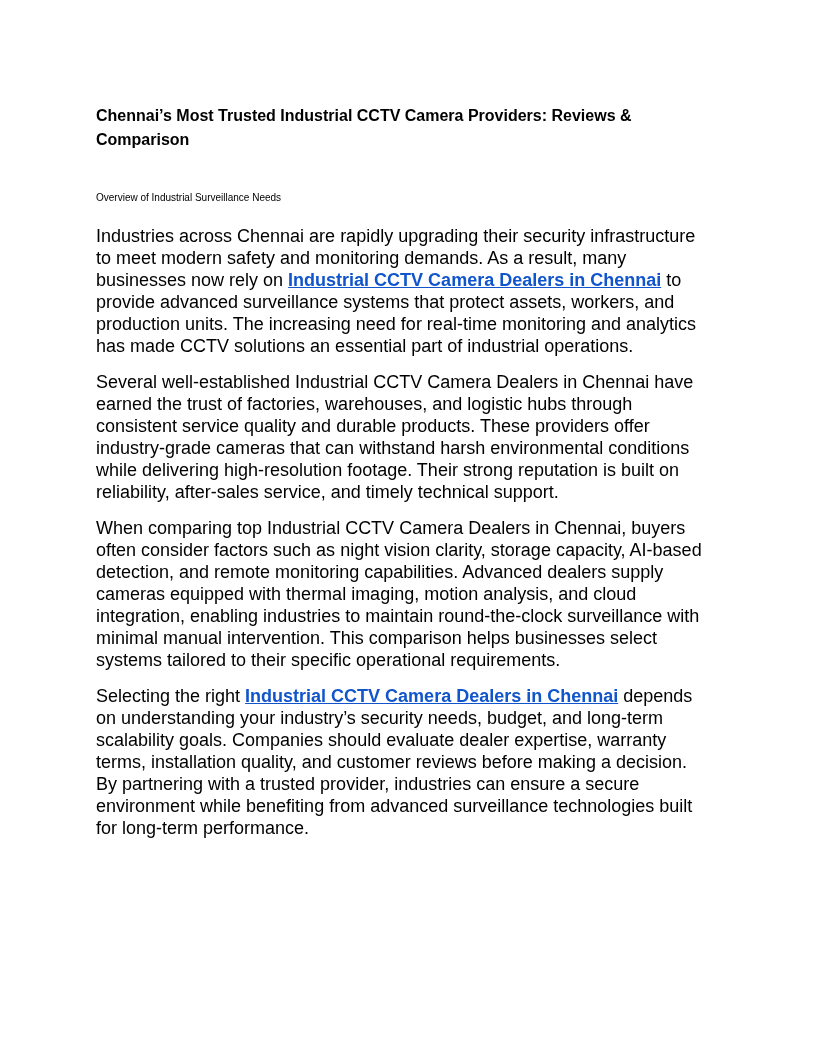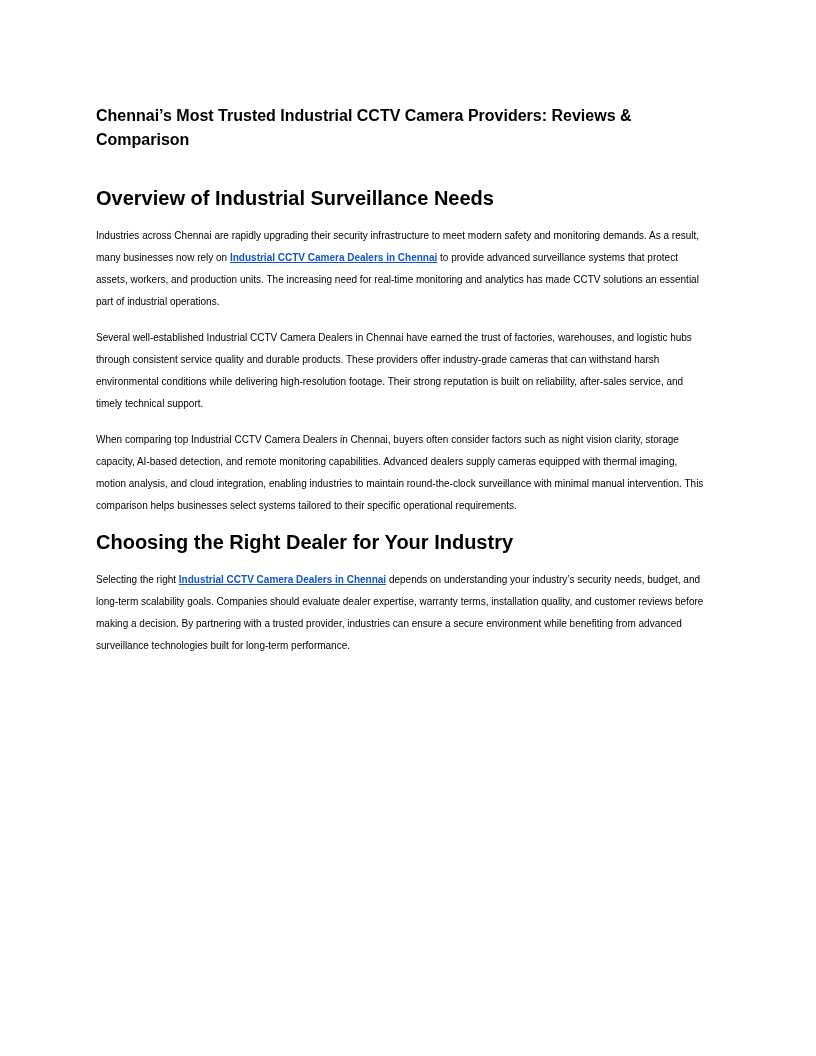--- a/index.html
+++ b/index.html
@@ -20,27 +20,27 @@
     margin-top: 8px;
   }
   .doc-title {
     font-size: 16px;
     line-height: 24px;
     font-weight: 700;
     margin: 0 0 35px 0;
   }
   .doc-section { margin: 0; }
   .section-heading {
-    font-size: 20px;
+    font-size: 10px;
     line-height: 22px;
-    font-weight: 700;
+    font-weight: 400;
     margin: 0 0 16px 0;
   }
   .body-para {
-    font-size: 10px;
+    font-size: 18px;
     line-height: 22px;
     margin: 0 0 14px 0;
   }
   .doc-link {
     color: var(--link-color, #1155cc);
     font-weight: 700;
     text-decoration: underline;
     cursor: pointer;
   }
 </style>
@@ -58,17 +58,16 @@
 
   <section class="doc-section">
     <p class="body-para">Several well-established Industrial CCTV Camera Dealers in Chennai have earned the trust of factories, warehouses, and logistic hubs through consistent service quality and durable products. These providers offer industry-grade cameras that can withstand harsh environmental conditions while delivering high-resolution footage. Their strong reputation is built on reliability, after-sales service, and timely technical support.</p>
   </section>
 
   <section class="doc-section">
     <p class="body-para">When comparing top Industrial CCTV Camera Dealers in Chennai, buyers often consider factors such as night vision clarity, storage capacity, AI-based detection, and remote monitoring capabilities. Advanced dealers supply cameras equipped with thermal imaging, motion analysis, and cloud integration, enabling industries to maintain round-the-clock surveillance with minimal manual intervention. This comparison helps businesses select systems tailored to their specific operational requirements.</p>
   </section>
 
   <section class="doc-section">
-    <h2 class="section-heading">Choosing the Right Dealer for Your Industry</h2>
     <p class="body-para"><span>Selecting the right </span><a class="doc-link" href="#">Industrial CCTV Camera Dealers in Chennai</a><span> depends on understanding your industry’s security needs, budget, and long-term scalability goals. Companies should evaluate dealer expertise, warranty terms, installation quality, and customer reviews before making a decision. By partnering with a trusted provider, industries can ensure a secure environment while benefiting from advanced surveillance technologies built for long-term performance.</span></p>
   </section>
 
 </div>
 
 </body></html>

